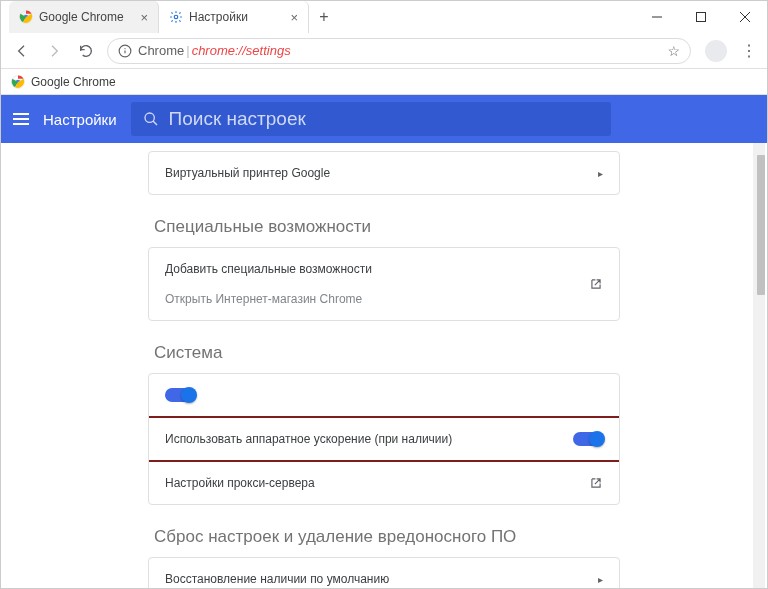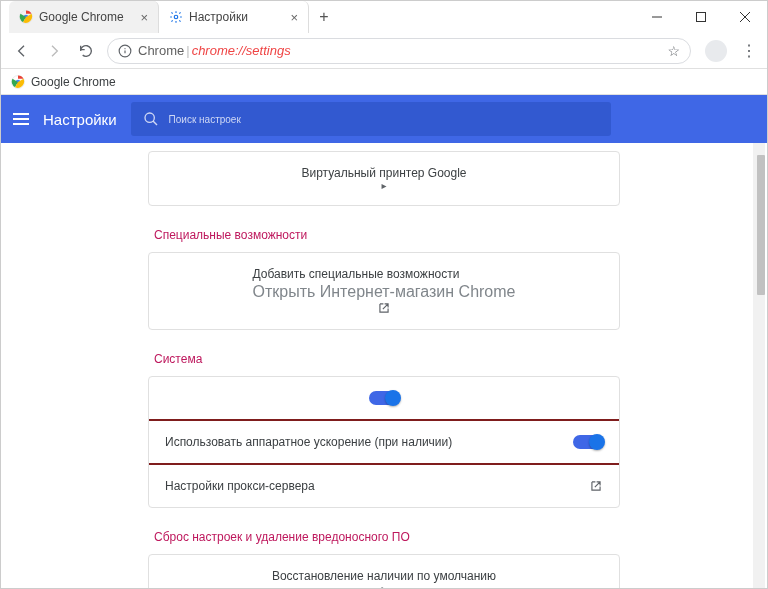--- a/index.html
+++ b/index.html
@@ -22,30 +22,30 @@
   .omnibox .host { color:#616161; }
   .omnibox .path { color:#ef4444;font-style:italic; }
   .star { color:#5f6368; font-size:14px; margin-left:8px;}
   .avatar { width:22px; height:22px; border-radius:50%; background:#e8eaed; margin:0 4px;}
   .menubtn { color:#5f6368; font-size:16px; }
   .bmbar { height:26px; display:flex; align-items:center; padding-left:10px; font-size:12px; color:#3c4043; gap:6px; border-bottom:1px solid #e0e0e0;}
   .bmbar .favicon { width:14px; height:14px; }
   .appbar { height:48px; background:#3f67e6; display:flex; align-items:center; color:#fff; padding:0 12px; gap:14px;}
   .appbar .title { font-size:15px; font-weight:500; }
   .searchbox { flex:0 0 480px; height:34px; background:#3259d0; border-radius:3px; display:flex; align-items:center; padding:0 12px; gap:10px; color:#cfd8f5;}
-  .searchbox input { background:transparent; border:none; outline:none; color:#bef264; font-size:10px; flex:1;}
+  .searchbox input { background:transparent; border:none; outline:none; color:#bef264; font-size:19px; flex:1;}
   .searchbox input::placeholder { color:#cfd8f5; }
   .content { height: calc(589px - 32px - 36px - 26px - 48px); overflow-y:auto; background:#fff; position:relative;}
   .inner { width:472px; margin:0 auto; padding-bottom:30px;}
-  .section-title { font-size:12px; color:#be185d; font-weight:500; margin:22px 0 10px 6px;}
+  .section-title { font-size:17px; color:#737373; font-weight:500; margin:22px 0 10px 6px;}
   .card { border:1px solid #e0e0e0; border-radius:4px; }
   .row { padding:14px 16px; display:flex; align-items:center; font-size:12px; color:#3c4043; border-top:2px solid #7f1d1d;}
-  .row:first-child { border-top:none;flex-direction:column; }
+  .row:first-child { border-top:none; }
   .row .label { flex:1; }
-  .row .sublabel { font-size:16px; color:#80868b; margin-top:2px; }
+  .row .sublabel { font-size:12px; color:#80868b; margin-top:16px; }
   .row .arrow { color:#5f6368; font-size:10px;}
   .row .external { color:#5f6368; }
   .toggle { width:30px; height:14px; background:#3f67e6; border-radius:7px; position:relative;}
   .toggle::after { content:''; position:absolute; width:16px; height:16px; background:#1a73e8; border-radius:50%; right:-2px; top:-1px; box-shadow:0 1px 2px rgba(0,0,0,0.3);}
   .highlight-row { position:relative;}
   .highlight-ring { position:absolute; top:3px; left:3px; right:260px; bottom:3px; border:3px solid #3fa535; border-radius:8px; pointer-events:none;}
   .hamburger { display:flex; flex-direction:column; gap:3px;}
   .hamburger span { width:16px; height:2px; background:#fff; }
   .scrollbar-vis { position:absolute; right:2px; top:0; bottom:0; width:12px; background:#f1f1f1;}
   .scrollbar-thumb { position:absolute; right:2px; top:12px; width:8px; height:140px; background:#c1c1c1; border-radius:1px;}

